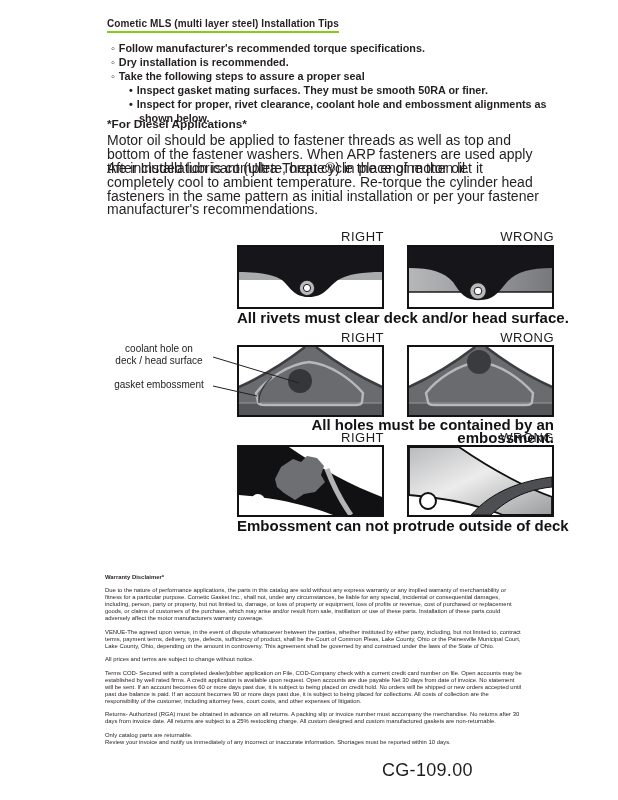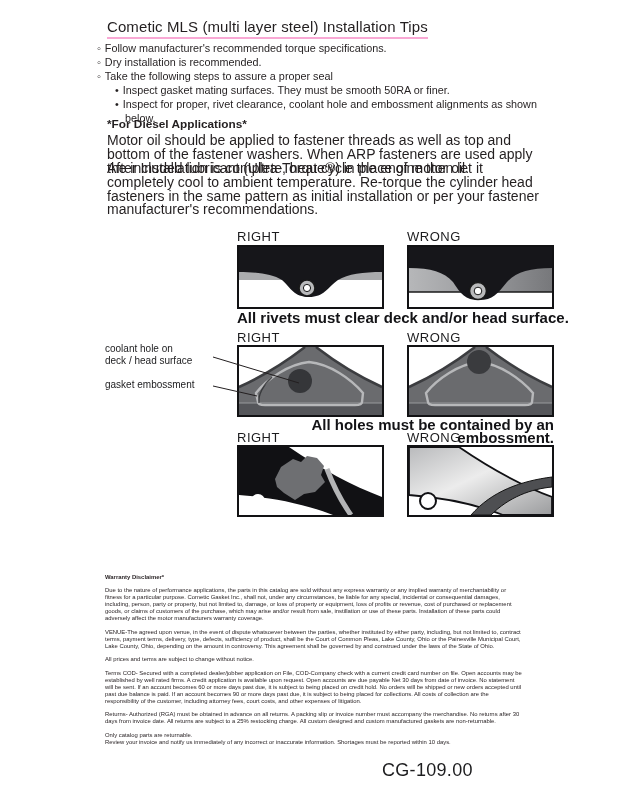--- a/index.html
+++ b/index.html
@@ -4,38 +4,38 @@
 <style>
   * { margin:0; padding:0; box-sizing:border-box; }
   html,body { background:#e8e8e8; }
   .page {
     position:relative; width:618px; height:800px; background:#ffffff;
     font-family:"Liberation Sans", sans-serif; color:#231f20; overflow:hidden;
     margin:0 auto;
   }
   .abs { position:absolute; }
   .title {
-    left:107px; top:18px; font-size:15px; font-weight:400;
-    border-bottom:2px solid #f9a8d4; padding-bottom:2px; letter-spacing:0.1px;
+    left:107px; top:18px; font-size:10px; font-weight:700;
+    border-bottom:2px solid #84cc16; padding-bottom:2px; letter-spacing:0.1px;
   }
-  .tips { left:97px; top:41px; width:448px; font-size:10.8px; line-height:14px; }
+  .tips { left:111px; top:41px; width:448px; font-size:10.8px; line-height:14px;font-weight:bold; }
   .bullet { padding-left:11px; text-indent:-11px; }
   .bullet::before { content:"◦"; margin-right:4px; }
   .subbullet { margin-left:18px; padding-left:10px; text-indent:-10px; }
   .subbullet::before { content:"•"; margin-right:4px; }
   .diesel-head { left:107px; top:117px; font-size:11.8px; font-weight:700; }
   .para { left:107px; width:434px; font-size:14px; line-height:13.8px; }
   .p1 { top:134px; }
   .p2 { top:162px; }
   .p3 { top:212px; }
-  .dlabel { font-size:13px; letter-spacing:0.5px; text-align:left; width:147px; color:#1c1c1e; }
+  .dlabel { font-size:13px; letter-spacing:0.5px; text-align:right; width:147px; color:#1c1c1e; }
   .dbox { border:2px solid #121214; width:147px; background:#fff; line-height:0; }
   .dbox svg { display:block; }
   .cap { font-size:15px; font-weight:700; color:#131316; line-height:12.5px; }
-  .ann { width:108px; text-align:left; font-size:10px; line-height:11.5px; color:#1c1c1e; }
+  .ann { width:108px; text-align:center; font-size:10px; line-height:11.5px; color:#1c1c1e; }
   .legal { left:105px; top:574px; width:417px; font-size:5.9px; line-height:7px; color:#2b2527; }
   .legal div { margin-bottom:6.5px; }
   .legal .lh { font-weight:700; margin-bottom:6px; }
   .footer-code { left:382px; top:760px; font-size:18px; letter-spacing:0.3px; color:#1d1d1f; }
   .overlay { pointer-events:none; }
 </style>
 </head>
 <body>
 
 <div class="page">
@@ -148,20 +148,21 @@
             <stop offset="1" stop-color="#9b9c9e"></stop>
         </linearGradient>
       </defs>
       <rect x="0" y="0" width="143" height="68" fill="#ffffff"></rect>
       <path d="M0,0 L50,0 C82,22 114,39 143,50 L143,68 L94,68 C61,55 27,50 0,48 Z" fill="url(#g3)" stroke="#111114" stroke-width="1.8"></path>
       <path d="M143,30 C112,34 83,44 62,68 L82,68 C100,50 122,42 143,40 Z" fill="#4e4f52" stroke="#141414" stroke-width="1"></path>
       <circle cx="19" cy="54" r="8" fill="#ffffff" stroke="#111114" stroke-width="2"></circle>
     </svg>
   </div>
   <div class="abs cap" style="left:237px; top:520px;">
+    <div>Embossment can not protrude outside of deck</div>
   </div>
 
   <div class="abs legal">
     <div class="lh">Warranty Disclaimer*</div>
     <div>Due to the nature of performance applications, the parts in this catalog are sold without any express warranty or any implied warranty of merchantability or fitness for a particular purpose.  Cometic Gasket Inc., shall not, under any circumstances, be liable for any special, incidental or consequential damages, including, person, party or property, but not limited to, damage, or loss of property or equipment, loss of profits or revenue, cost of purchased or replacement goods, or claims of customers of the purchase, which may arise and/or result from sale, instillation or use of these parts.  Installation of these parts could adversely affect the motor manufacturers warranty coverage.</div>
     <div>VENUE-The agreed upon venue, in the event of dispute whatsoever between the parties, whether instituted by either party, including, but not limited to, contract terms, payment terms, delivery, type, defects, sufficiency of product, shall be the Court of Common Pleas, Lake County, Ohio or the Painesville Municipal Court, Lake County, Ohio, depending on the amount in controversy. This agreement shall be governed by and construed under the laws of the State of Ohio.</div>
     <div>All prices and terms are subject to change without notice.</div>
     <div>Terms COD- Secured with a completed dealer/jobber application on File, COD-Company check with a current credit card number on file.  Open accounts may be established by well rated firms.  A credit application is available upon request.  Open accounts are due payable Net 30 days from date of invoice.  No statement will be sent.  If an account becomes 60 or more days past due, it is subject to being placed on credit hold.  No orders will be shipped or new orders accepted until past due balance is paid.  If an account becomes 90 or more days past due, it is subject to being placed for collections.  All costs of collection are the responsibility of the customer, including attorney fees, court costs, and other expenses of litigation.</div>
     <div>Returns- Authorized (RGA) must be obtained in advance on all returns.  A packing slip or invoice number must accompany the merchandise.  No returns after 30 days from invoice date.  All returns are subject to a 25% restocking charge.  All custom designed and custom manufactured gaskets are non-returnable.</div>
     <div style="margin-bottom:0;">Only catalog parts are returnable.</div>

